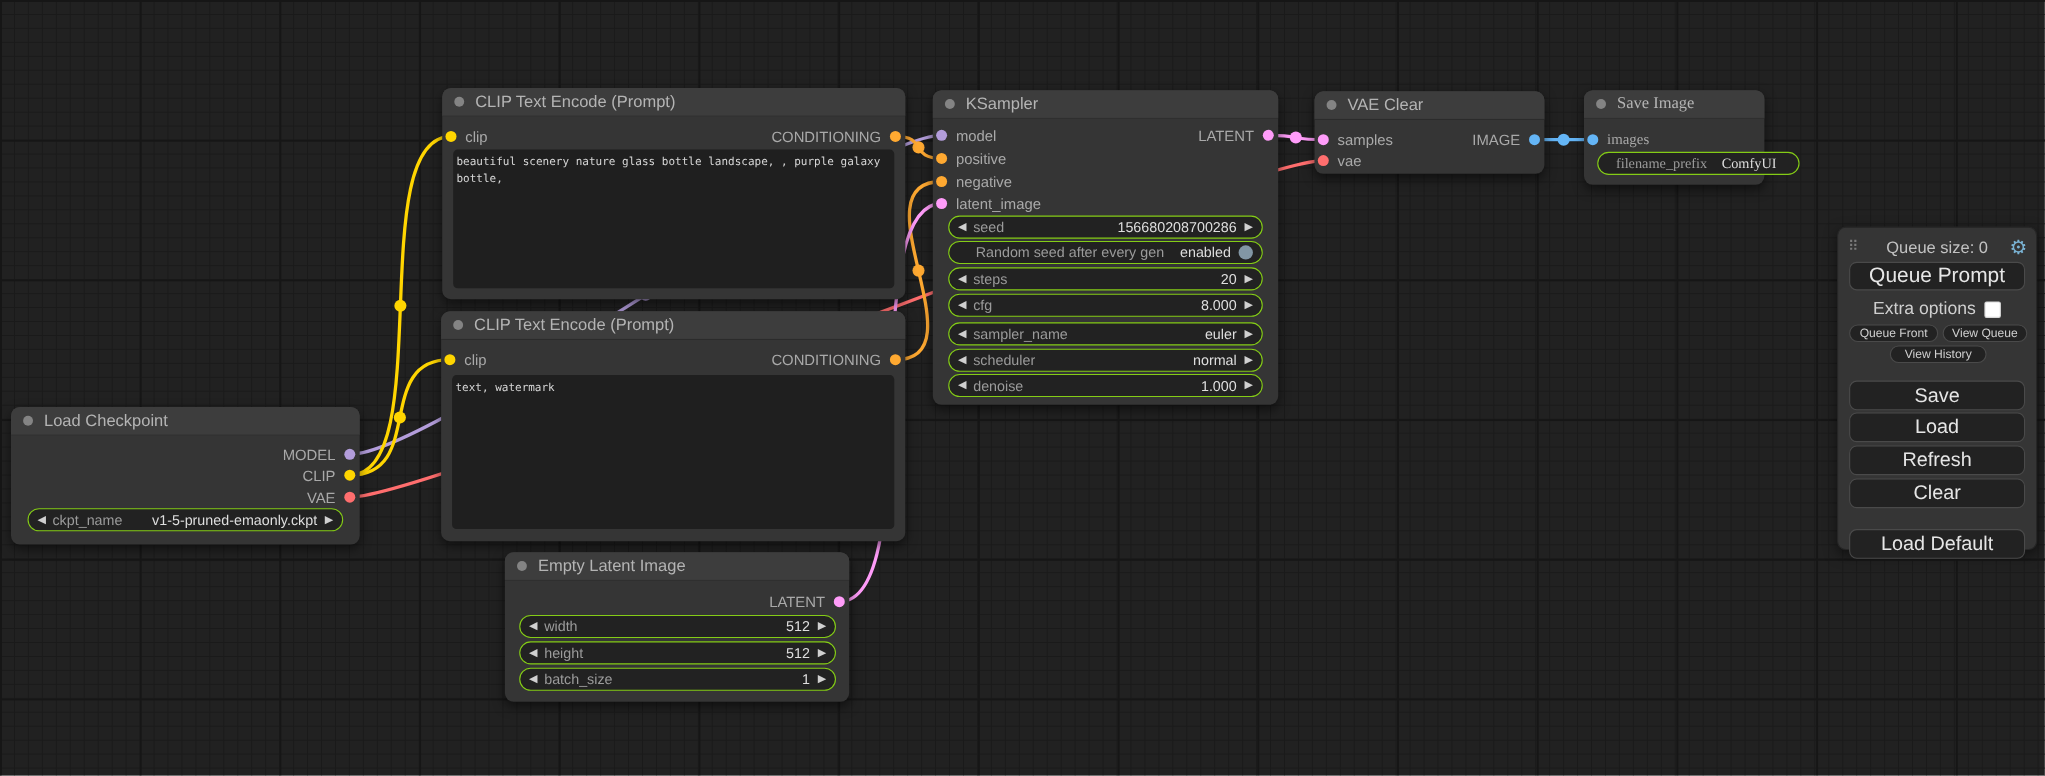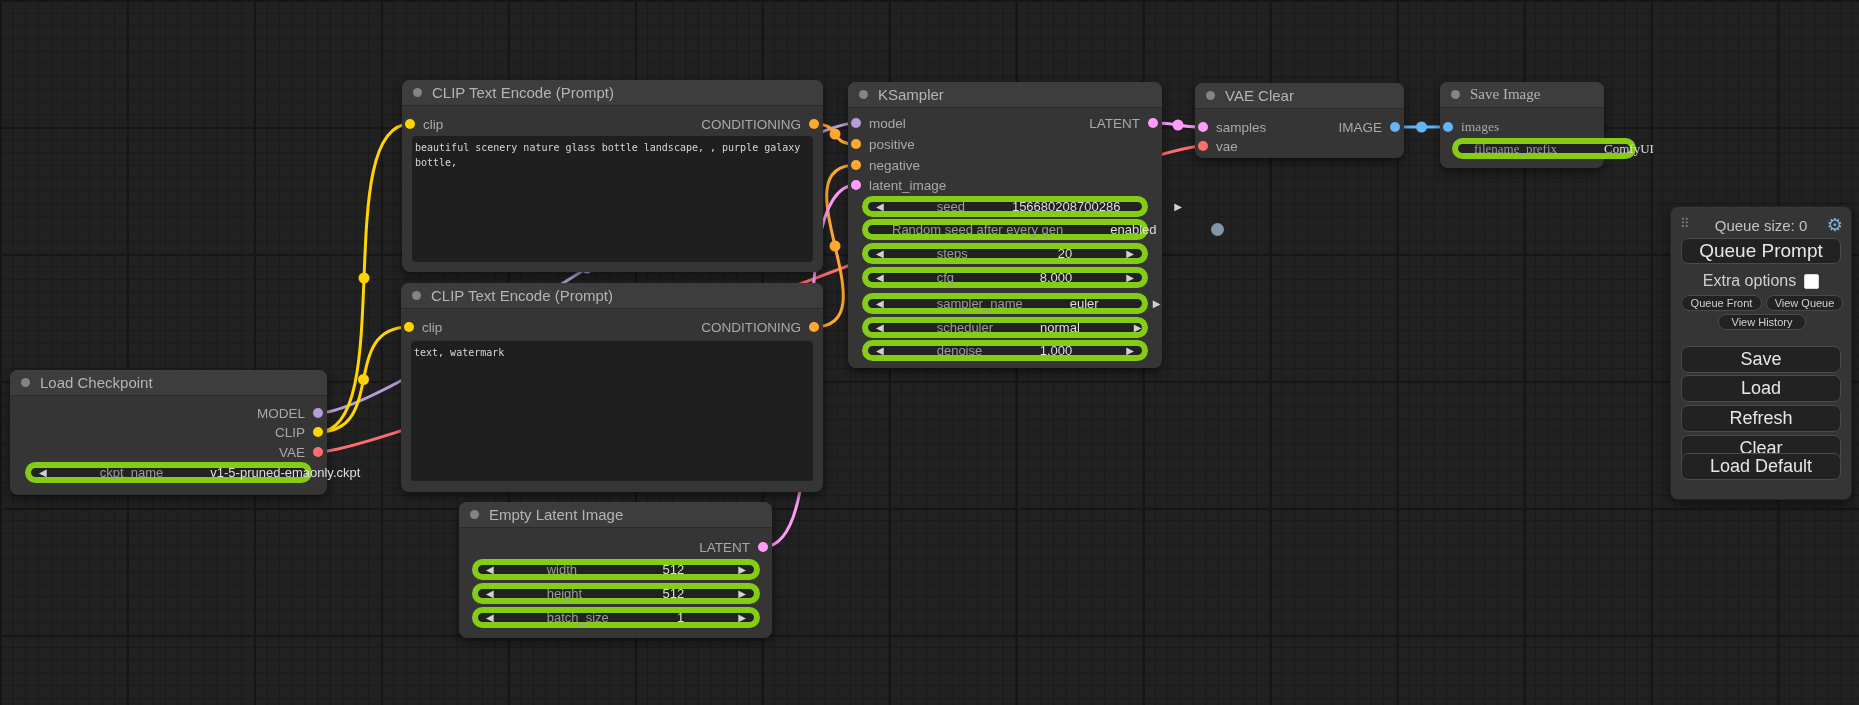--- a/index.html
+++ b/index.html
@@ -37,23 +37,23 @@
   .slot.out { right:4px; }
   .pdot { width:10px; height:10px; border-radius:50%; flex:0 0 auto; }
 
   .textbox {
     position:absolute; background:#1f1f1f; border-radius:4px; padding:5px 3px;
     font-family:"DejaVu Sans Mono", monospace; font-size:10px; line-height:1.45;
     color:#d6d6d6; white-space:pre-wrap; word-break:break-word; overflow:hidden;
   }
 
   .widget {
-    position:absolute; height:21px; background:#222; border:6px solid #84cc16;
+    position:absolute; height:21px; background:#222; border:1px solid #84cc16;
     border-radius:11px; display:flex; align-items:center; padding:0 8px;
-    font-size:13px; white-space:nowrap;gap:47px;
+    font-size:13px; white-space:nowrap;
   }
   .warrow { color:#d0d0d0; font-size:10px; line-height:1; }
   .wlabel { color:#9b9b9b; margin-left:6px; }
   .wvalue { margin-left:auto; color:#dedede; margin-right:7px; }
   .widget.noarrow .wlabel { margin-left:16px; }
   .toggle { width:13px; height:13px; border-radius:50%; flex:0 0 auto; }
 
   .panel {
     position:absolute; z-index:3; background:#353535; border-radius:8px;
     border:1px solid #262626; box-shadow:0 4px 12px rgba(0,0,0,.5);
@@ -299,16 +299,16 @@
       <span>Extra options</span>
       <span class="checkbox"></span>
     </div>
     <div class="qbtn small" style="left:10px; top:88px; width:81px;">Queue Front</div>
     <div class="qbtn small" style="left:95px; top:88px; width:77px;">View Queue</div>
     <div class="qbtn small" style="left:47px; top:107px; width:88px;">View History</div>
     <div class="qbtn big" style="top:139px;">Save</div>
     <div class="qbtn big" style="top:168px;">Load</div>
     <div class="qbtn big" style="top:198px;">Refresh</div>
     <div class="qbtn big" style="top:228px;">Clear</div>
-    <div class="qbtn big" style="top:246px;">Load Default</div>
+    <div class="qbtn big" style="top:274px;">Load Default</div>
   </div>
 
 </div>
 
 </body></html>

